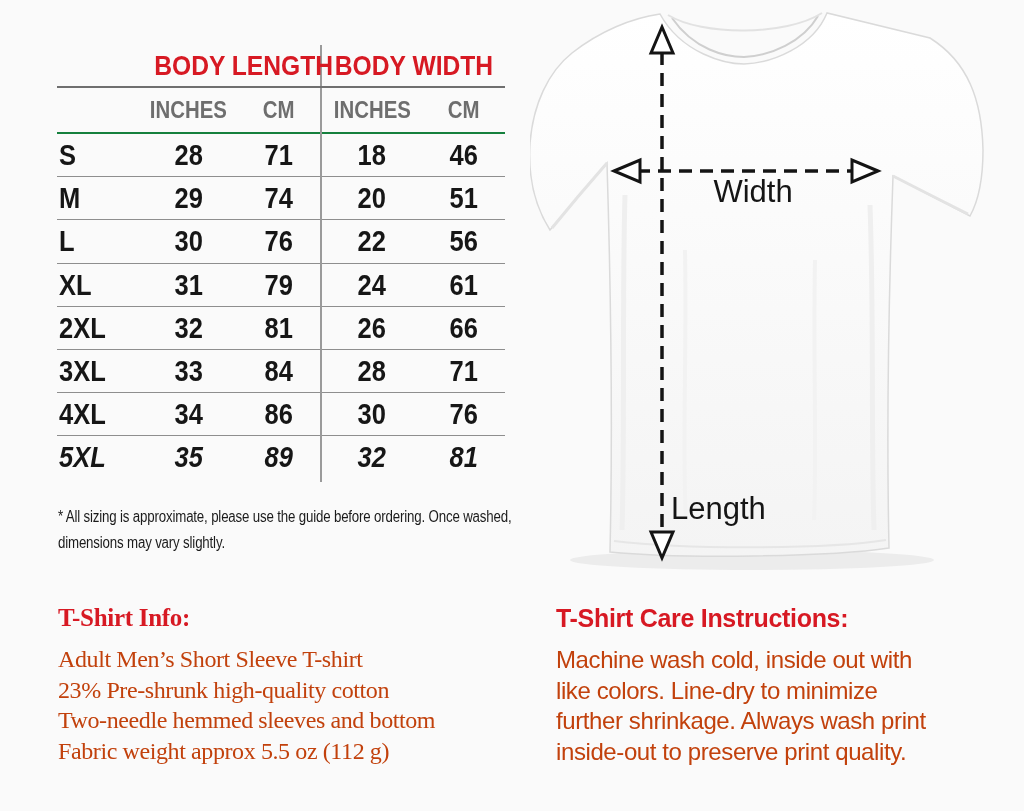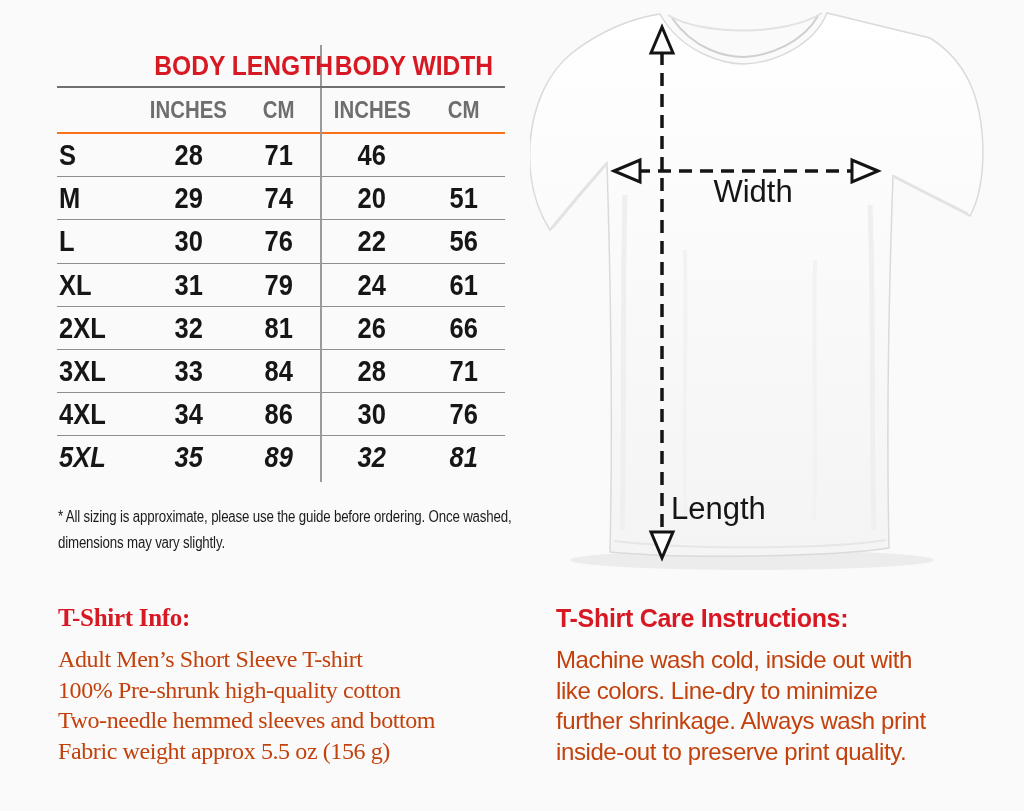--- a/index.html
+++ b/index.html
@@ -20,21 +20,21 @@
   .thead{position:relative;height:41px;border-bottom:2px solid #6f6f6f;}
   .thead .grp{
     position:absolute;top:4px;text-align:center;
     color:#d71923;font-weight:bold;font-size:28px;line-height:34px;
     white-space:nowrap;
   }
   .grp-length{left:85px;width:180px;}
   .grp-width{left:265px;width:183px;}
   .subhead{
     display:grid;grid-template-columns:85px 93px 87px 100px 83px;
-    height:44px;align-items:center;border-bottom:2px solid #f97316;
+    height:44px;align-items:center;border-bottom:2px solid #15803d;
     color:#6e6e6e;font-weight:bold;font-size:24px;
   }
   .row{
     display:grid;grid-template-columns:85px 93px 87px 100px 83px;
     height:42.2px;align-items:center;
     border-bottom:1.5px solid #8e8e8e;
     color:#161616;font-weight:bold;font-size:30px;
   }
   .row:last-child{border-bottom:none;font-style:italic;}
   .cell{text-align:center;}
@@ -89,20 +89,21 @@
       <span class="cell"><span class="cnd">INCHES</span></span>
       <span class="cell"><span class="cnd">CM</span></span>
       <span class="cell"><span class="cnd">INCHES</span></span>
       <span class="cell"><span class="cnd">CM</span></span>
     </div>
 
     <div class="row">
       <span class="cell cell-size"><span class="cnd-l">S</span></span>
       <span class="cell"><span class="cnd">28</span></span>
       <span class="cell"><span class="cnd">71</span></span>
+      <span class="cell"><span class="cnd">18</span></span>
       <span class="cell"><span class="cnd">46</span></span>
     </div>
     <div class="row">
       <span class="cell cell-size"><span class="cnd-l">M</span></span>
       <span class="cell"><span class="cnd">29</span></span>
       <span class="cell"><span class="cnd">74</span></span>
       <span class="cell"><span class="cnd">20</span></span>
       <span class="cell"><span class="cnd">51</span></span>
     </div>
     <div class="row">
@@ -204,23 +205,23 @@
       </g>
 
       <text x="223" y="202" text-anchor="middle">Width</text>
       <text x="141" y="519" text-anchor="start">Length</text>
     </svg>
   </div>
 
   <div class="section section-info">
     <h2>T-Shirt Info:</h2>
     <div class="bodyline">Adult Men’s Short Sleeve T-shirt</div>
-    <div class="bodyline">100% Pre-shrunk high-quality cotton</div>
+    <div class="bodyline">23% Pre-shrunk high-quality cotton</div>
     <div class="bodyline">Two-needle hemmed sleeves and bottom</div>
-    <div class="bodyline">Fabric weight approx 5.5 oz (156 g)</div>
+    <div class="bodyline">Fabric weight approx 5.5 oz (112 g)</div>
   </div>
 
   <div class="section section-care">
     <h2>T-Shirt Care Instructions:</h2>
     <div class="bodyline">Machine wash cold, inside out with</div>
     <div class="bodyline">like colors. Line-dry to minimize</div>
     <div class="bodyline">further shrinkage. Always wash print</div>
     <div class="bodyline">inside-out to preserve print quality.</div>
   </div>
 

